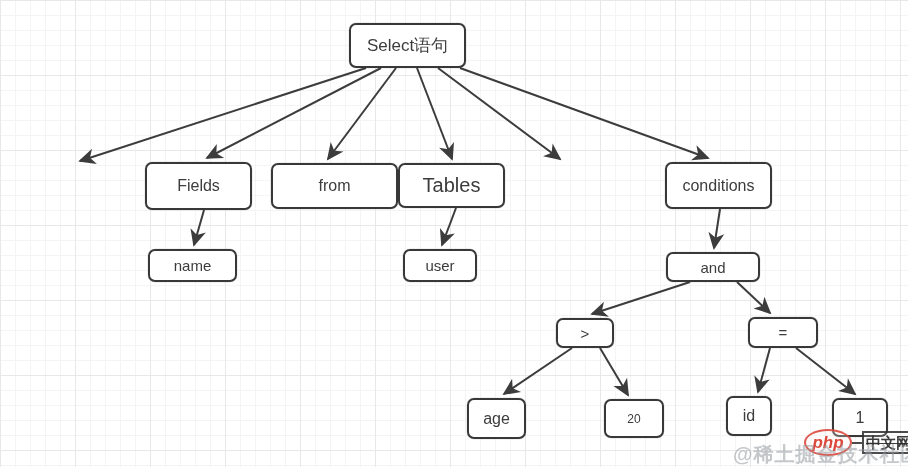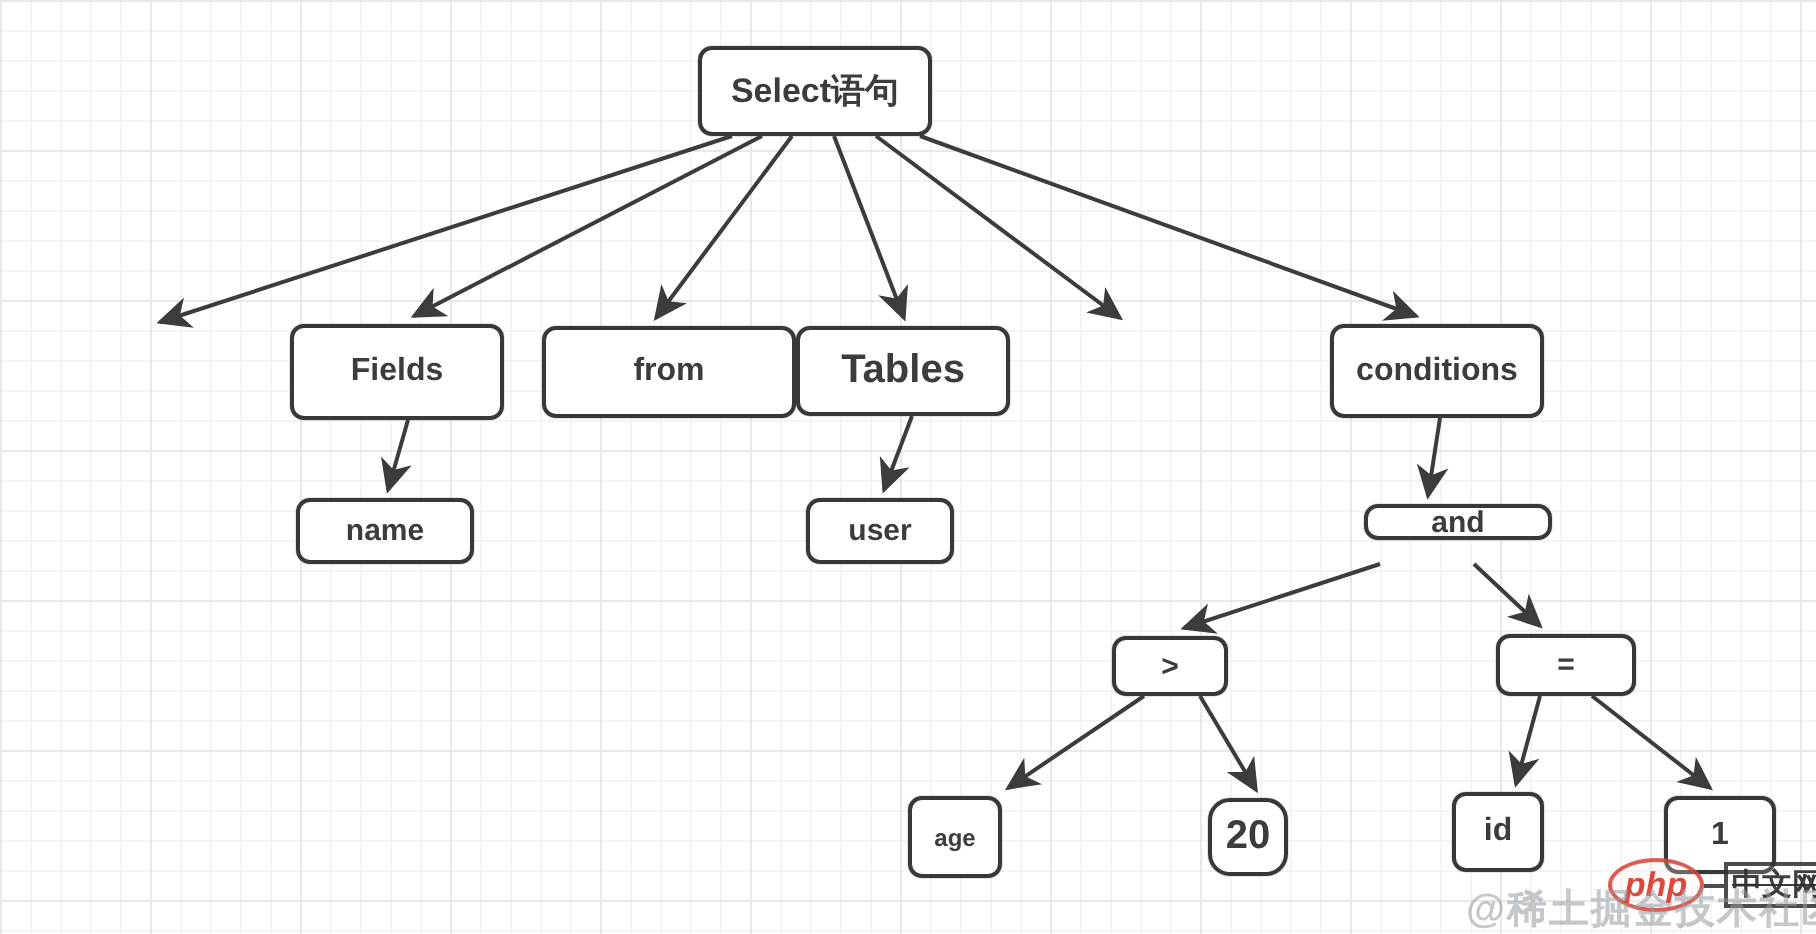--- a/index.html
+++ b/index.html
@@ -16,21 +16,21 @@
       linear-gradient(#f4f4f4 1px, transparent 1px),
       linear-gradient(90deg,#f4f4f4 1px, transparent 1px);
     background-size:75px 75px,75px 75px,15px 15px,15px 15px;
   }
   #edges-layer{position:absolute;left:0;top:0;width:908px;height:467px;z-index:2;}
   #nodes-layer{position:absolute;left:0;top:0;width:908px;height:467px;z-index:3;}
   .node{
     position:absolute;box-sizing:border-box;
     background:#ffffff;border:2px solid #383838;border-radius:7px;
     display:flex;align-items:center;justify-content:center;
-    color:#3c3c3c;font-weight:bold;font-size:15px;
+    color:#3c3c3c;font-weight:normal;font-size:15px;
     box-shadow:0 0 0 0.5px #38383822;
   }
   .node .lbl{white-space:nowrap;}
   
   #watermark{position:absolute;inset:0;z-index:6;pointer-events:none;}
   .wm-big{
     position:absolute;left:697px;top:384px;
     font-size:66px;line-height:70px;font-weight:bold;letter-spacing:-2px;
     font-family:"DejaVu Serif","Liberation Serif",serif;
     color:rgba(226,78,66,0.62);white-space:nowrap;
@@ -96,33 +96,33 @@
       </div>
       <div class="node" style="left: 665px; top: 162px; width: 107px; height: 47px; font-size: 16px;">
         <span class="lbl">conditions</span>
       </div>
       <div class="node" style="left: 148px; top: 249px; width: 89px; height: 33px; font-size: 15px;">
         <span class="lbl">name</span>
       </div>
       <div class="node" style="left: 403px; top: 249px; width: 74px; height: 33px; font-size: 15px;">
         <span class="lbl">user</span>
       </div>
-      <div class="node" style="left: 666px; top: 252px; width: 94px; height: 18px; font-size: 15px; margin-left: 16px;">
+      <div class="node" style="left: 666px; top: 252px; width: 94px; height: 30px; font-size: 15px;">
         <span class="lbl">and</span>
       </div>
       <div class="node" style="left: 556px; top: 318px; width: 58px; height: 30px; font-size: 15px;">
         <span class="lbl">&gt;</span>
       </div>
       <div class="node" style="left: 748px; top: 317px; width: 70px; height: 31px; font-size: 15px;">
         <span class="lbl">=</span>
       </div>
-      <div class="node" style="left: 454px; top: 398px; width: 47px; height: 41px; font-size: 12px;">
+      <div class="node" style="left: 467px; top: 398px; width: 59px; height: 41px; font-size: 16px;">
         <span class="lbl">age</span>
       </div>
-      <div class="node" style="left: 604px; top: 399px; width: 40px; height: 39px; font-size: 20px; border-radius: 11px;">
+      <div class="node" style="left: 604px; top: 399px; width: 60px; height: 39px; font-size: 12px;">
         <span class="lbl">20</span>
       </div>
       <div class="node" style="left: 726px; top: 396px; width: 46px; height: 40px; font-size: 16px;">
         <span class="lbl">id</span>
       </div>
       <div class="node" style="left: 832px; top: 398px; width: 56px; height: 39px; font-size: 16px;">
         <span class="lbl">1</span>
       </div>
     </div>
 

